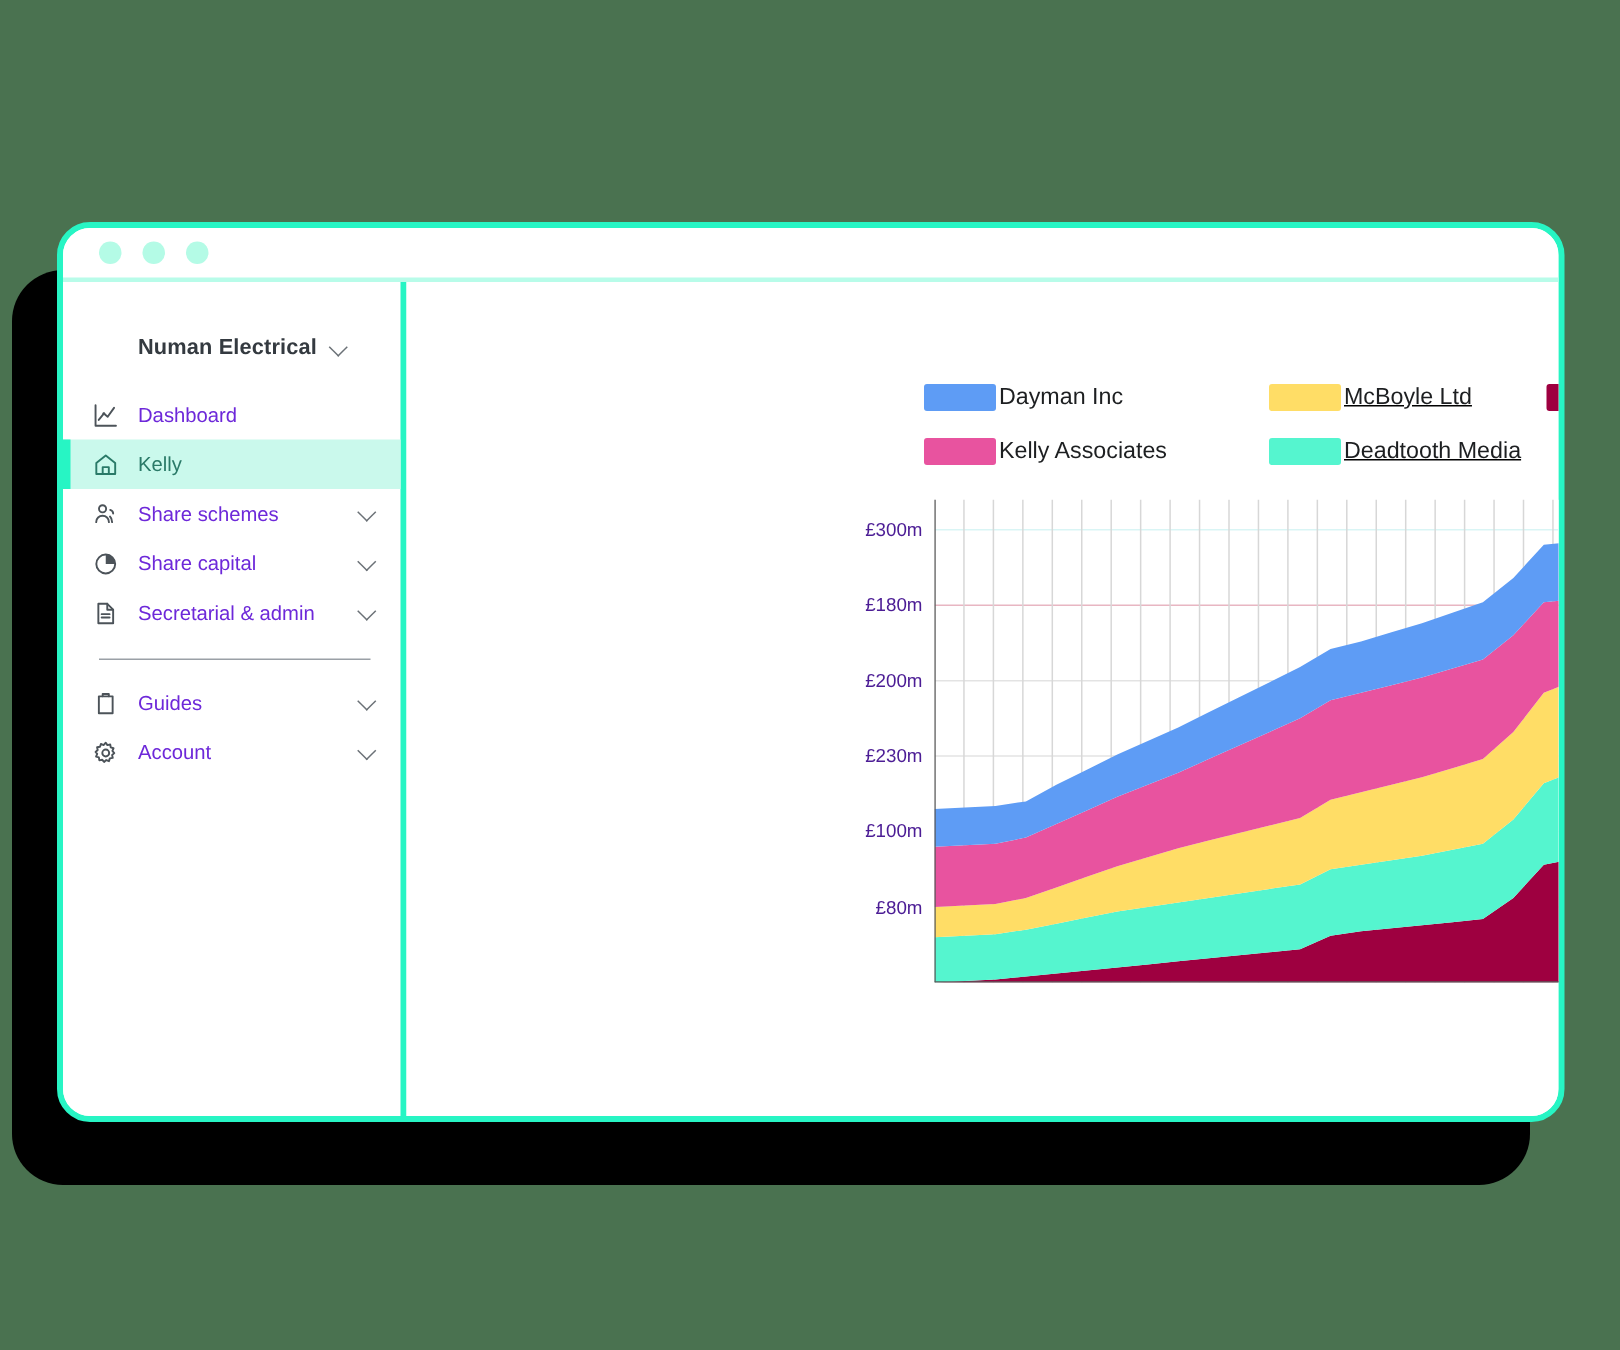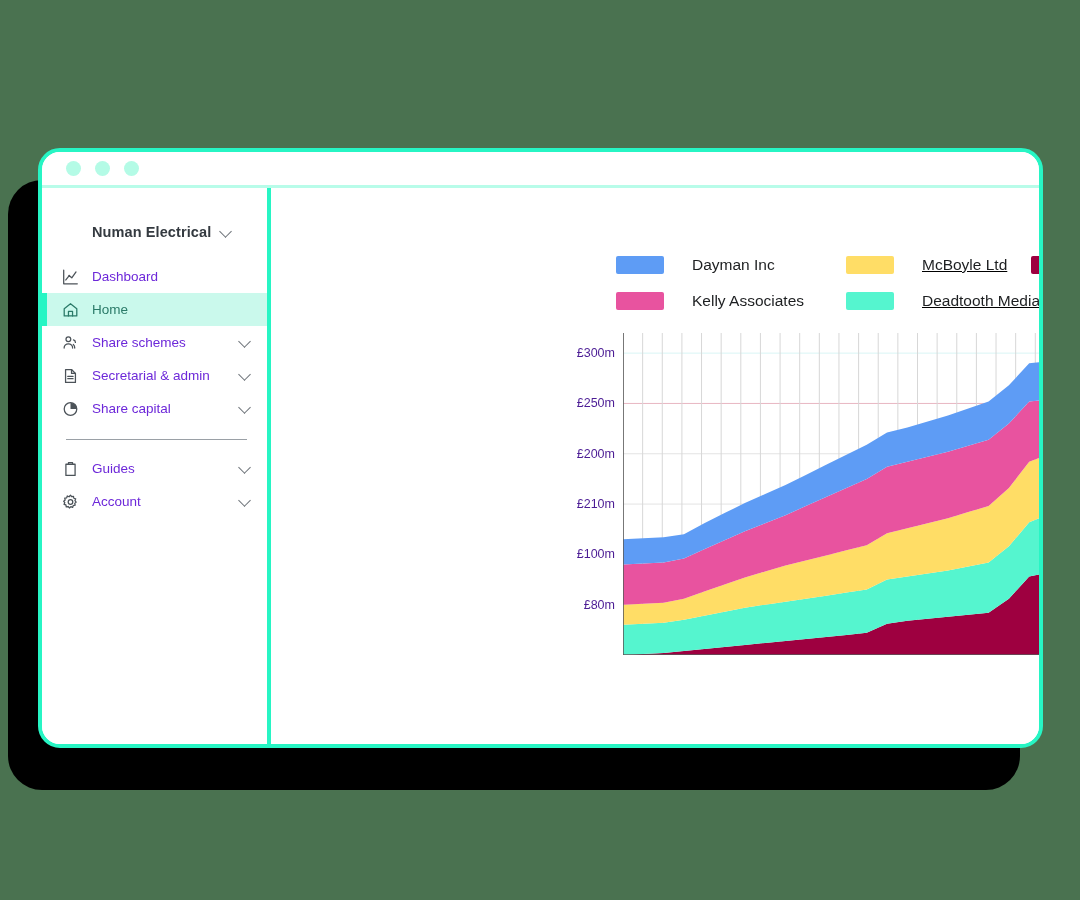--- a/index.html
+++ b/index.html
@@ -97,21 +97,21 @@
   
   .main { flex: 1; background: #ffffff; position: relative; }
 
   .legend {
     position: absolute;
     left: 345px; top: 68px;
     width: 590px;
     display: flex; flex-wrap: wrap;
     row-gap: 18px;
   }
-  .legend-item { display: flex; align-items: center; gap: 28px; cursor: pointer; }
+  .legend-item { display: flex; align-items: center; gap: 2px; cursor: pointer; }
   .legend-item.w1 { width: 230px; }
   .legend-item.w2 { width: 185px; text-decoration: underline; }
   .legend-item.w3 { width: 175px; }
   .swatch { width: 48px; height: 18px; border-radius: 2px; flex: none; }
   .legend-label { font-size: 15.5px; color: #1d1f21; white-space: nowrap; }
 
   .chartwrap { position: absolute; left: 280px; top: 145px; width: 660px; height: 340px; }
   .y-labels { position: absolute; left: 0; top: 0; width: 64px; height: 320px; }
   .y-label {
     position: absolute; right: 0;
@@ -157,55 +157,55 @@
           <span class="lbl">Dashboard</span>
         </div>
 
         <div class="nav-item active">
           <span class="ico">
             <svg viewBox="0 0 20 20" width="17" height="17" fill="none" stroke="#2a7a68" stroke-width="1.5" stroke-linecap="round" stroke-linejoin="round">
               <path d="M2.6 8.4L10 2.6l7.4 5.8V17H2.6z"></path>
                 <path d="M7.6 17v-5.3h4.8V17"></path>
             </svg>
           </span>
-          <span class="lbl">Home</span>
+          <span class="lbl">Kelly</span>
         </div>
 
         <div class="nav-item">
           <span class="ico">
             <svg viewBox="0 0 20 20" width="17" height="17" fill="none" stroke="#4c5359" stroke-width="1.5" stroke-linecap="round" stroke-linejoin="round">
               <circle cx="7.5" cy="5.5" r="2.8"></circle>
                 <path d="M2.5 16c0-3 2.3-5 5-5s5 2 5 5"></path>
                 <path d="M13.5 6.4c1.4.4 2.3 1.5 2.3 2.9M15 16c0-1.9-.6-3.4-1.7-4.4"></path>
             </svg>
           </span>
           <span class="lbl">Share schemes</span>
           <span class="chev"></span>
         </div>
 
         <div class="nav-item">
           <span class="ico">
             <svg viewBox="0 0 20 20" width="17" height="17" fill="none" stroke="#4c5359" stroke-width="1.5" stroke-linecap="round" stroke-linejoin="round">
+              <circle cx="10" cy="10" r="7.4"></circle>
+                <path d="M10 10V2.6A7.4 7.4 0 0 1 17.4 10z" fill="#4c5359" stroke="none"></path>
+            </svg>
+          </span>
+          <span class="lbl">Share capital</span>
+          <span class="chev"></span>
+        </div>
+
+        <div class="nav-item">
+          <span class="ico">
+            <svg viewBox="0 0 20 20" width="17" height="17" fill="none" stroke="#4c5359" stroke-width="1.5" stroke-linecap="round" stroke-linejoin="round">
               <path d="M4.2 2.4h7l4.6 4.6v10.6H4.2z"></path>
                 <path d="M11.2 2.4V7h4.6"></path>
                 <path d="M6.8 10.5h6.2M6.8 13.2h6.2"></path>
             </svg>
           </span>
           <span class="lbl">Secretarial &amp; admin</span>
-          <span class="chev"></span>
-        </div>
-
-        <div class="nav-item">
-          <span class="ico">
-            <svg viewBox="0 0 20 20" width="17" height="17" fill="none" stroke="#4c5359" stroke-width="1.5" stroke-linecap="round" stroke-linejoin="round">
-              <circle cx="10" cy="10" r="7.4"></circle>
-                <path d="M10 10V2.6A7.4 7.4 0 0 1 17.4 10z" fill="#4c5359" stroke="none"></path>
-            </svg>
-          </span>
-          <span class="lbl">Share capital</span>
           <span class="chev"></span>
         </div>
 
 
         <div class="nav-divider"></div>
 
         <div class="nav-item">
           <span class="ico">
             <svg viewBox="0 0 20 20" width="17" height="17" fill="none" stroke="#4c5359" stroke-width="1.5" stroke-linecap="round" stroke-linejoin="round">
               <path d="M4.6 4.4h10.8v13.2H4.6z"></path>
@@ -250,23 +250,23 @@
           <div class="legend-item w2">
             <span class="swatch" style="background:#55f5cf"></span>
             <span class="legend-label">Deadtooth Media</span>
           </div>
         </div>
 
         <div class="chartwrap">
           <div class="y-labels" id="y-labels">
               <div class="y-label" style="top: 271.688px;">£80m</div>
               <div class="y-label" style="top: 221.375px;">£100m</div>
-              <div class="y-label" style="top: 171.062px;">£210m</div>
+              <div class="y-label" style="top: 171.062px;">£230m</div>
               <div class="y-label" style="top: 120.75px;">£200m</div>
-              <div class="y-label" style="top: 70.4375px;">£250m</div>
+              <div class="y-label" style="top: 70.4375px;">£180m</div>
               <div class="y-label" style="top: 20.125px;">£300m</div>
             </div>
           <div class="plot">
             <svg id="plot-svg" width="589" height="322" viewBox="0 0 589 322">
                 <rect x="0" y="0" width="589" height="322" fill="#ffffff"></rect>
                 <line x1="0" y1="271.6875" x2="589" y2="271.6875" stroke="#e3e3e3" stroke-width="1"></line>
                 <line x1="0" y1="221.375" x2="589" y2="221.375" stroke="#e3e3e3" stroke-width="1"></line>
                 <line x1="0" y1="171.0625" x2="589" y2="171.0625" stroke="#e3e3e3" stroke-width="1"></line>
                 <line x1="0" y1="120.75" x2="589" y2="120.75" stroke="#e3e3e3" stroke-width="1"></line>
                 <line x1="0" y1="70.4375" x2="589" y2="70.4375" stroke="#e8b6c2" stroke-width="1"></line>

